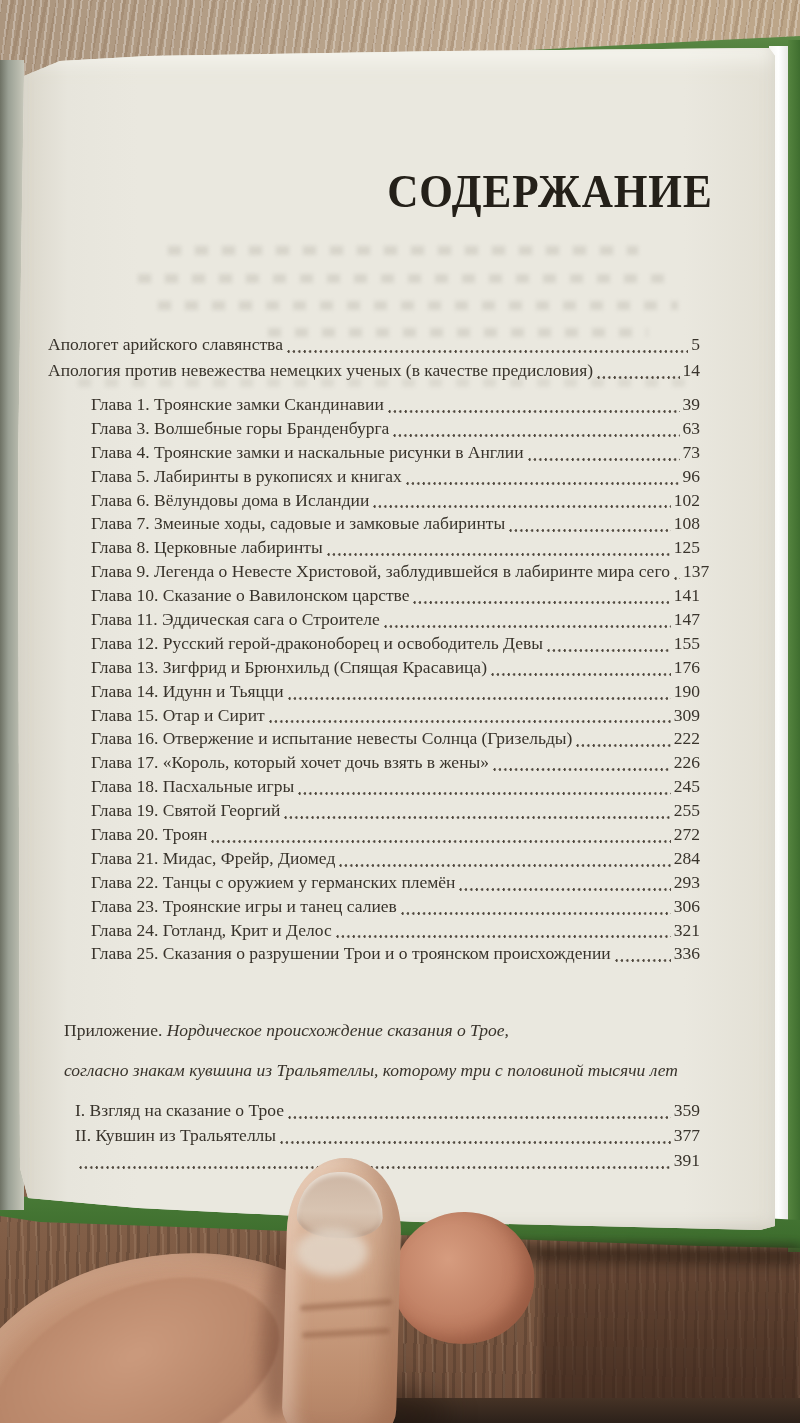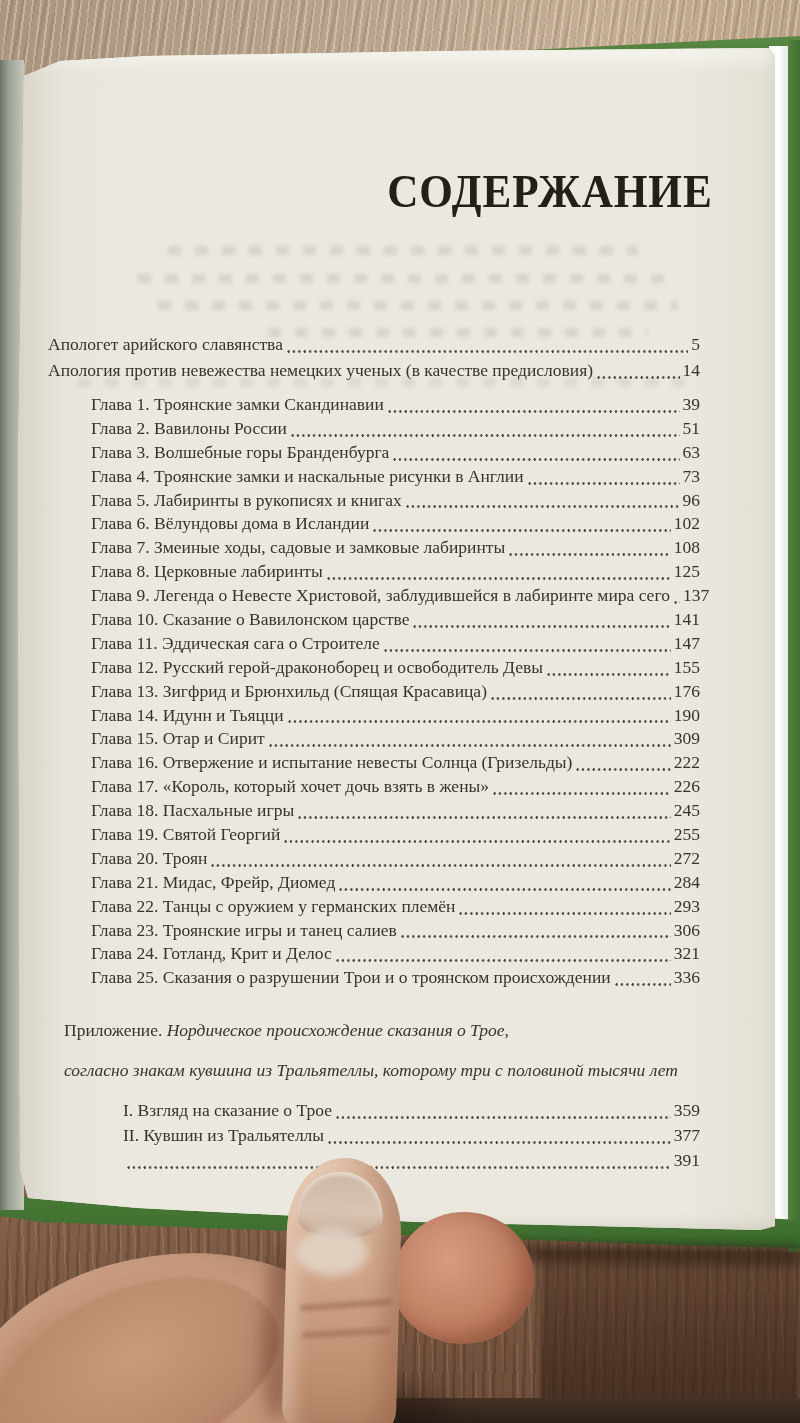--- a/index.html
+++ b/index.html
@@ -103,21 +103,21 @@
     background-size:5.4px 3px;background-repeat:repeat-x;
   }
   .front{position:absolute;top:283px;left:0;width:100%;}
   .front .row{height:26px;line-height:26px;justify-content:center;}
   .chapters{position:absolute;top:345px;left:0;width:100%;}
   .chapters .row{height:23.9px;line-height:23.9px;margin-left:43px;}
   .appendix{position:absolute;top:955px;left:0;width:100%;}
   .app-line{margin:16px;font-size:17.5px;height:23.5px;line-height:23.5px;white-space:nowrap;}
   .ital{font-style:italic;}
   .app-items{margin-top:3px;padding-left:27px;}
-  .app-items .row{height:25px;line-height:25px;margin-left:48px;}
+  .app-items .row{height:25px;line-height:25px;}
 
   
   .hand{position:absolute;inset:0;z-index:20;pointer-events:none;}
   .hand-shadow{
     position:absolute;left:-30px;top:1370px;width:480px;height:90px;border-radius:50%;
     background:rgba(28,18,11,.45);filter:blur(14px);
   }
   .palm{
     position:absolute;left:-50px;top:1255px;width:430px;height:300px;
     border-radius:46% 54% 58% 34% / 50% 56% 44% 42%;
@@ -212,25 +212,20 @@
         </div>
 
       <div class="chapters">
 
           <div class="row">
             <span class="lbl">Глава 1. Троянские замки Скандинавии</span>
             <span class="dots"></span>
             <span class="num">39</span>
           </div>
 
-          <div class="row">
-            <span class="lbl">Глава 2. Вавилоны России</span>
-            <span class="dots"></span>
-            <span class="num">51</span>
-          </div>
 
           <div class="row">
             <span class="lbl">Глава 3. Волшебные горы Бранденбурга</span>
             <span class="dots"></span>
             <span class="num">63</span>
           </div>
 
           <div class="row">
             <span class="lbl">Глава 4. Троянские замки и наскальные рисунки в Англии</span>
             <span class="dots"></span>

